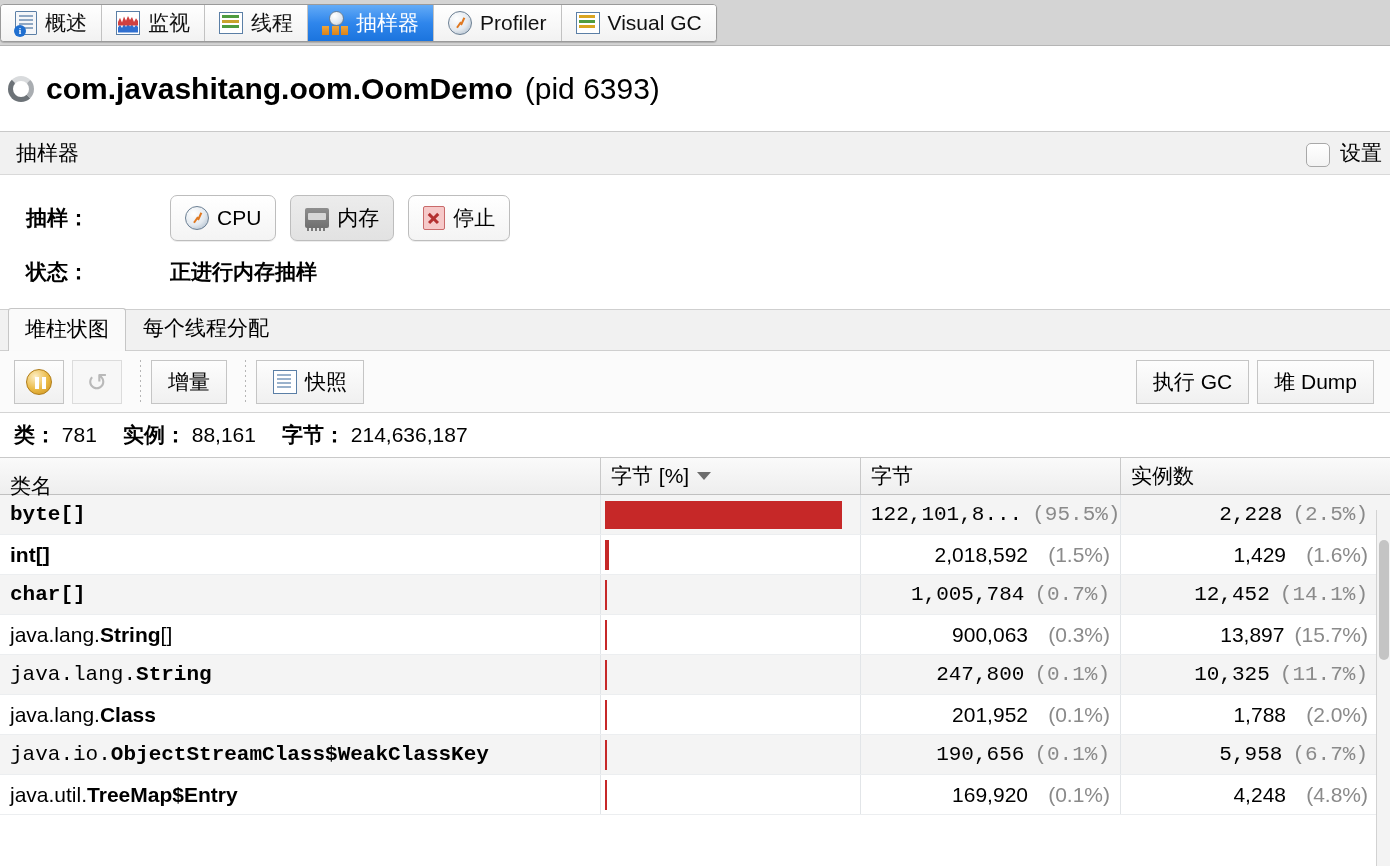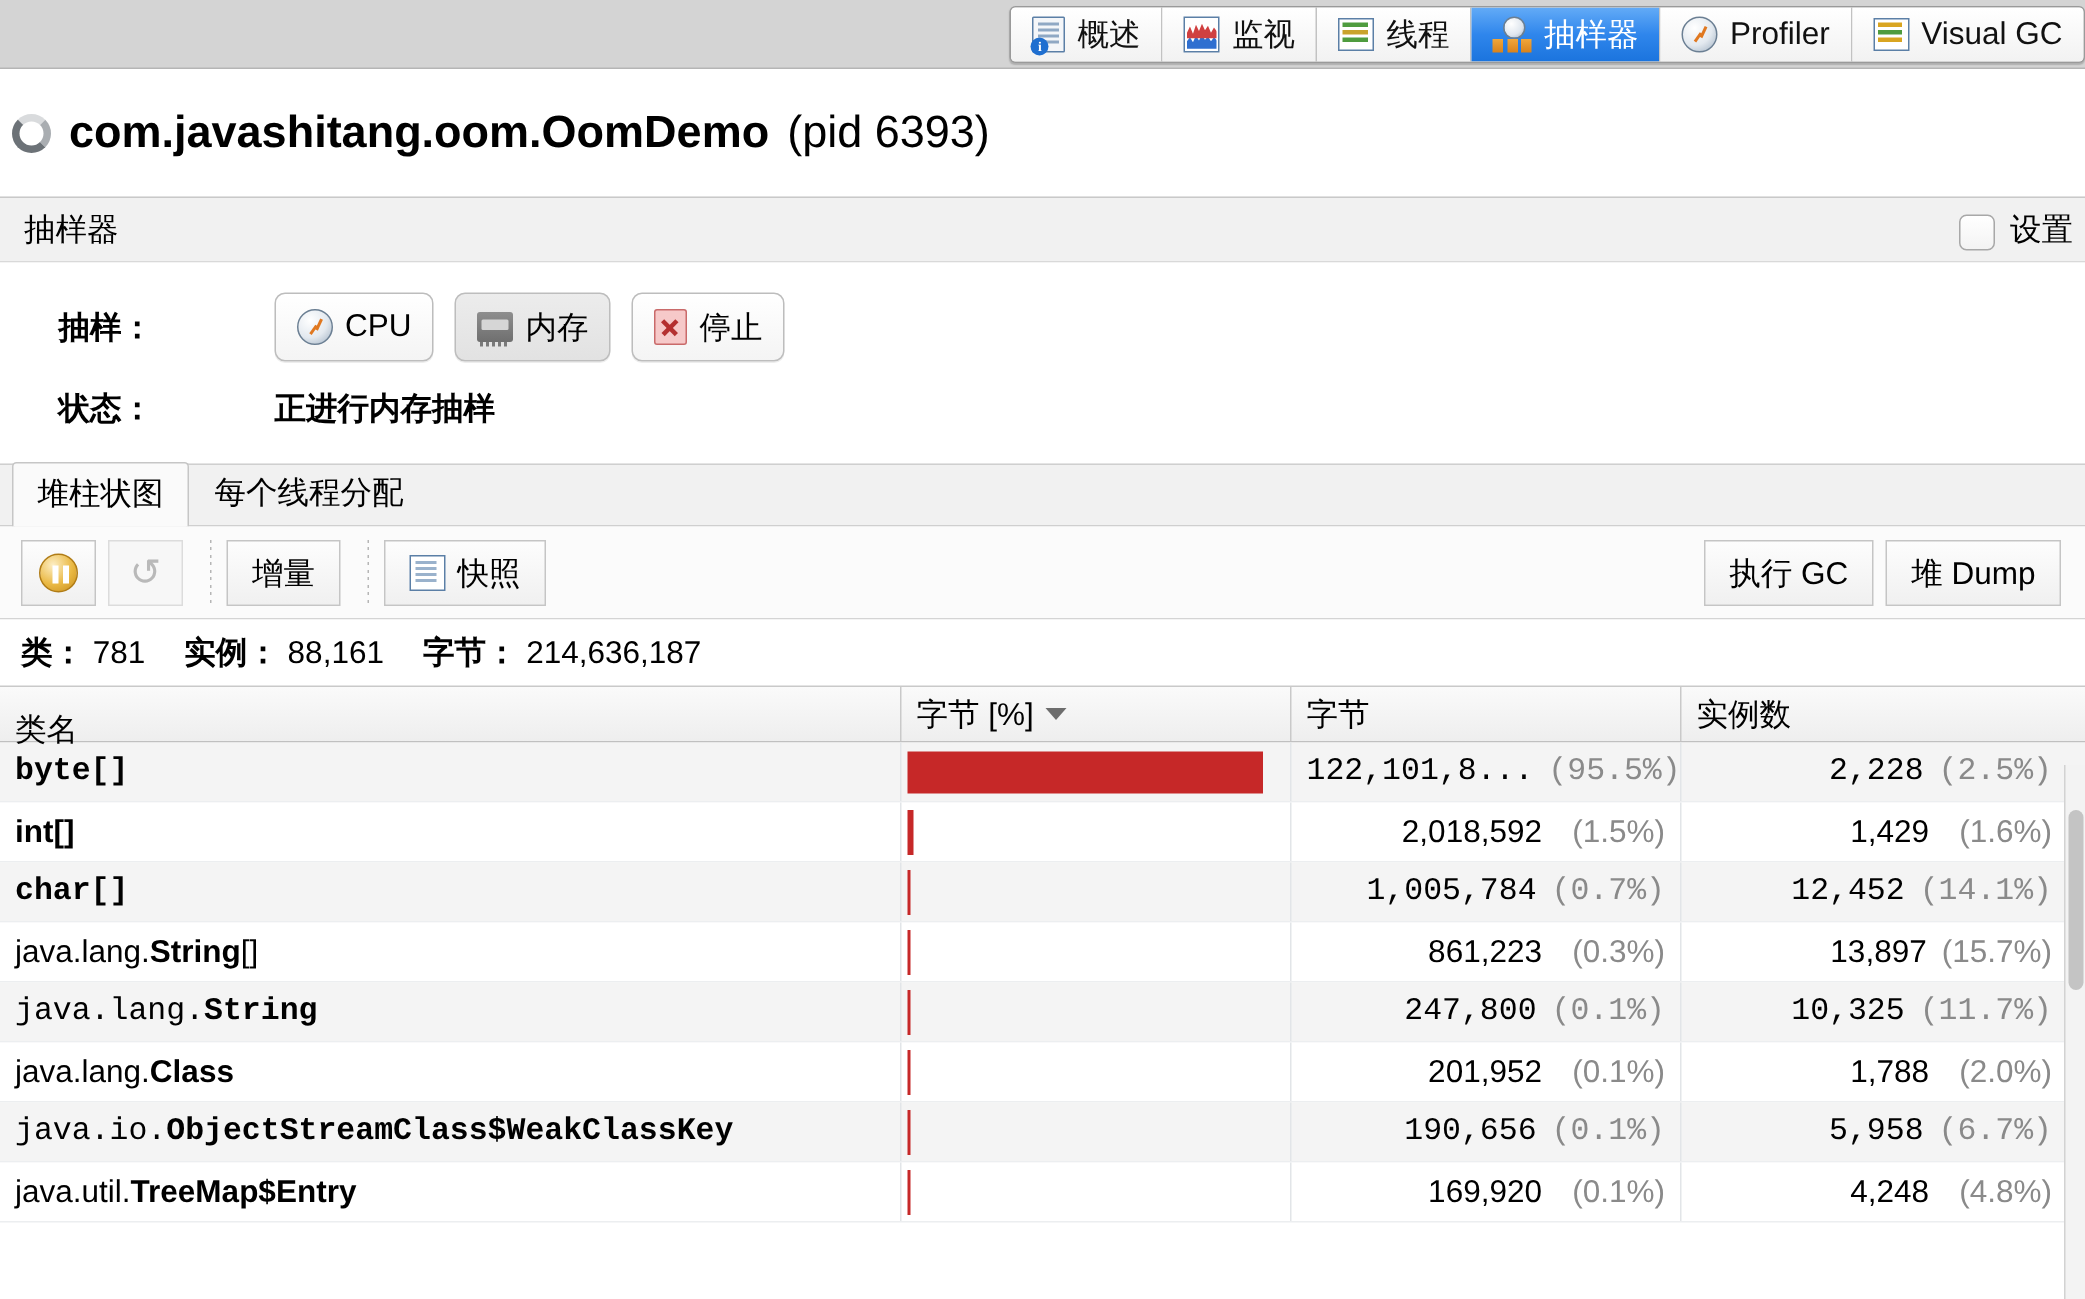--- a/index.html
+++ b/index.html
@@ -12,21 +12,21 @@
     color: #000;
     -webkit-font-smoothing: antialiased;
   }
 
   
   .tabbar {
     height: 46px;
     background: #d4d4d4;
     display: flex;
     align-items: center;
-    justify-content: flex-end;
+    justify-content: flex-start;
     border-bottom: 1px solid #b5b5b5;
   }
   .tabstrip {
     display: flex;
     height: 38px;
     border: 1px solid #9a9a9a;
     border-radius: 4px;
     overflow: hidden;
     background: #fbfbfb;
     box-shadow: 0 1px 1px rgba(0,0,0,.18);
@@ -120,21 +120,21 @@
     padding: 0 8px 0 16px;
     font-size: 21px;
   }
   .settings-wrap { display:flex; align-items:flex-end; gap:10px; font-size:21px; }
   .checkbox {
     width: 24px; height: 24px; border: 1px solid #a8a8a8; border-radius: 5px;
     background: linear-gradient(to bottom,#ffffff,#f3f3f3);
   }
 
   
-  .controls { background:#fff; padding: 16px 0 10px 13px; }
+  .controls { background:#fff; padding: 16px 0 10px 0; }
   .ctl-row { display:flex; align-items:center; height: 54px; }
   .ctl-label { width: 170px; padding-left: 26px; font-size: 21px; font-weight: bold; }
   .btn {
     display:flex; align-items:center; gap:8px;
     height: 46px; padding: 0 14px; margin-right: 14px;
     font-size: 21px;
     border: 1px solid #bdbdbd; border-radius: 7px;
     background: linear-gradient(to bottom,#ffffff 0%, #f4f4f4 100%);
     box-shadow: 0 1px 0 rgba(0,0,0,.07);
     cursor: default; white-space: nowrap;
@@ -423,21 +423,21 @@
           </div>
         </div>
         <div class="row">
           <div class="cell c0">
             <span class="clsname">java.lang.<b>String</b>[]</span>
           </div>
           <div class="cell c1 barcell">
             <div class="bar" style="width: 2px; background: rgb(198, 40, 40); height: 30px;"></div>
           </div>
           <div class="cell c2 num">
-            <span class="val">861,223</span>
+            <span class="val">900,063</span>
             <span class="pct">(0.3%)</span>
           </div>
           <div class="cell c3 num">
             <span class="val">13,897</span>
             <span class="pct">(15.7%)</span>
           </div>
         </div>
         <div class="row alt">
           <div class="cell c0">
             <span class="clsname">java.lang.<b>String</b></span>

